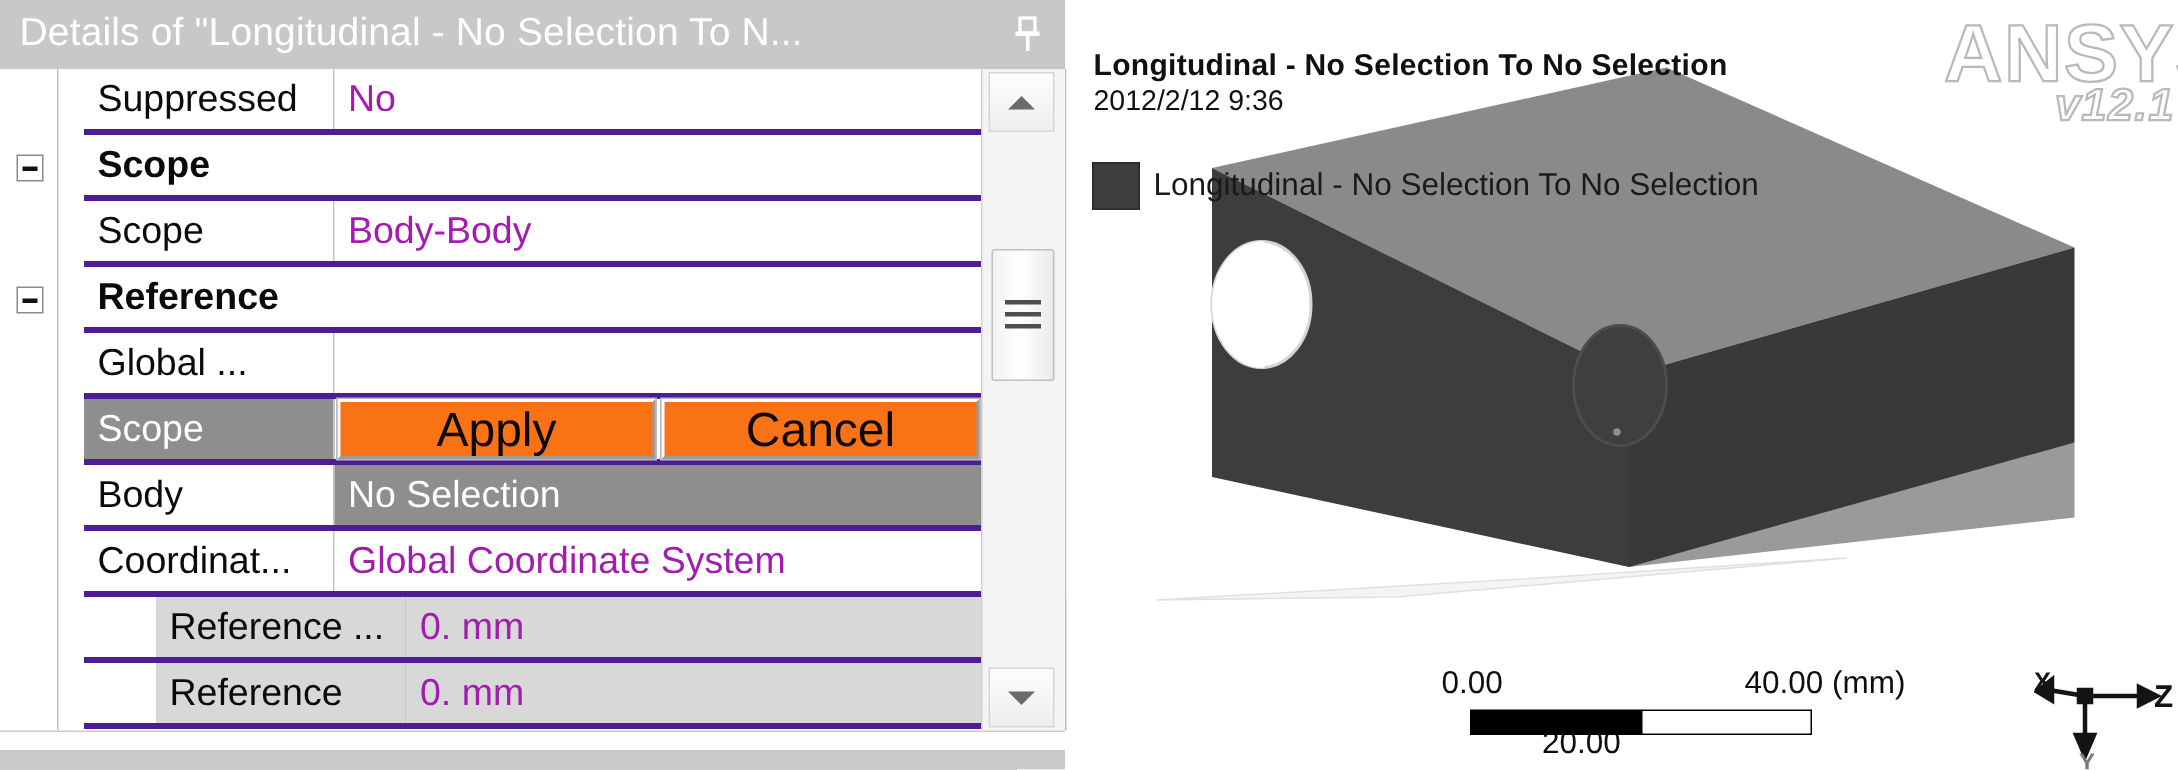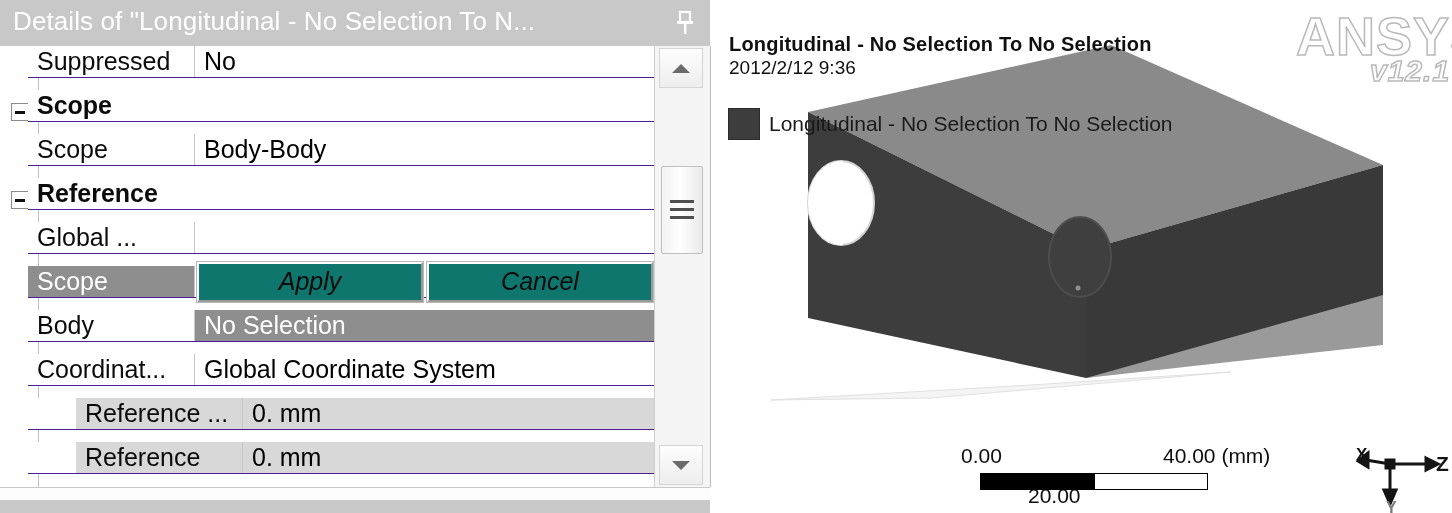--- a/index.html
+++ b/index.html
@@ -37,40 +37,40 @@
     background:#ffffff;
     border-right:1px solid #bdbdbd;
     overflow:hidden;
   }
   #grid-left-gutter{
     position:absolute;left:0;top:0;width:38px;height:441px;
     background:#ffffff;border-right:1px solid #c0c0c0;
   }
 
   .row{
-    position:absolute;left:28px;right:55px;height:32px;
+    position:absolute;left:56px;right:55px;height:44px;
     box-sizing:border-box;
-    border-bottom:1px solid #4c1d95;
+    border-bottom:4px solid #4c1d95;
     background:#ffffff;
   }
   .row .cell-label{
     position:absolute;left:0;top:0;width:167px;height:100%;
     box-sizing:border-box;
     border-right:1px solid #c6c6c6;
     display:flex;align-items:center;
     padding-left:9px;
     font-size:25px;color:#0b0b0b;
     white-space:nowrap;overflow:hidden;
   }
   .row .cell-value{
     position:absolute;left:167px;right:0;top:0;height:100%;
     box-sizing:border-box;
     display:flex;align-items:center;
     padding-left:9px;
-    font-size:25px;color:#000000;
+    font-size:25px;color:#a21caf;
     white-space:nowrap;overflow:hidden;
   }
   
   .row.group{ }
   .row.group .cell-label{
     width:auto;right:0;border-right:none;
     font-weight:bold;
   }
   
   .row.readonly .cell-label,
@@ -99,30 +99,29 @@
   }
 
   
   .btn-row-wrap{
     position:absolute;left:167px;right:0;top:0;height:100%;
     display:flex;align-items:center;padding:3px 2px;
     box-sizing:border-box;gap:4px;
   }
   .gridbtn{
     flex:1 1 0;height:36px;
-    background:#0f766e;
+    background:#f97316;
     border-top:2px solid #ffffff;
     border-left:2px solid #ffffff;
     border-right:2px solid #9a9a9a;
     border-bottom:2px solid #9a9a9a;
     outline:1px solid #b9b9b9;
     display:flex;align-items:center;justify-content:center;
-    font-size:25px;color:#0b0b0b;
+    font-size:32px;color:#0b0b0b;
     cursor:default;
-    font-style:italic;
   }
 
   
   #grid-scrollbar{
     position:absolute;right:0;top:0;width:55px;height:441px;
     background:#f4f4f4;border-left:1px solid #cfcfcf;
   }
   .sb-btn{
     position:absolute;left:4px;width:44px;height:40px;
     background:linear-gradient(#fdfdfd,#ededed);

